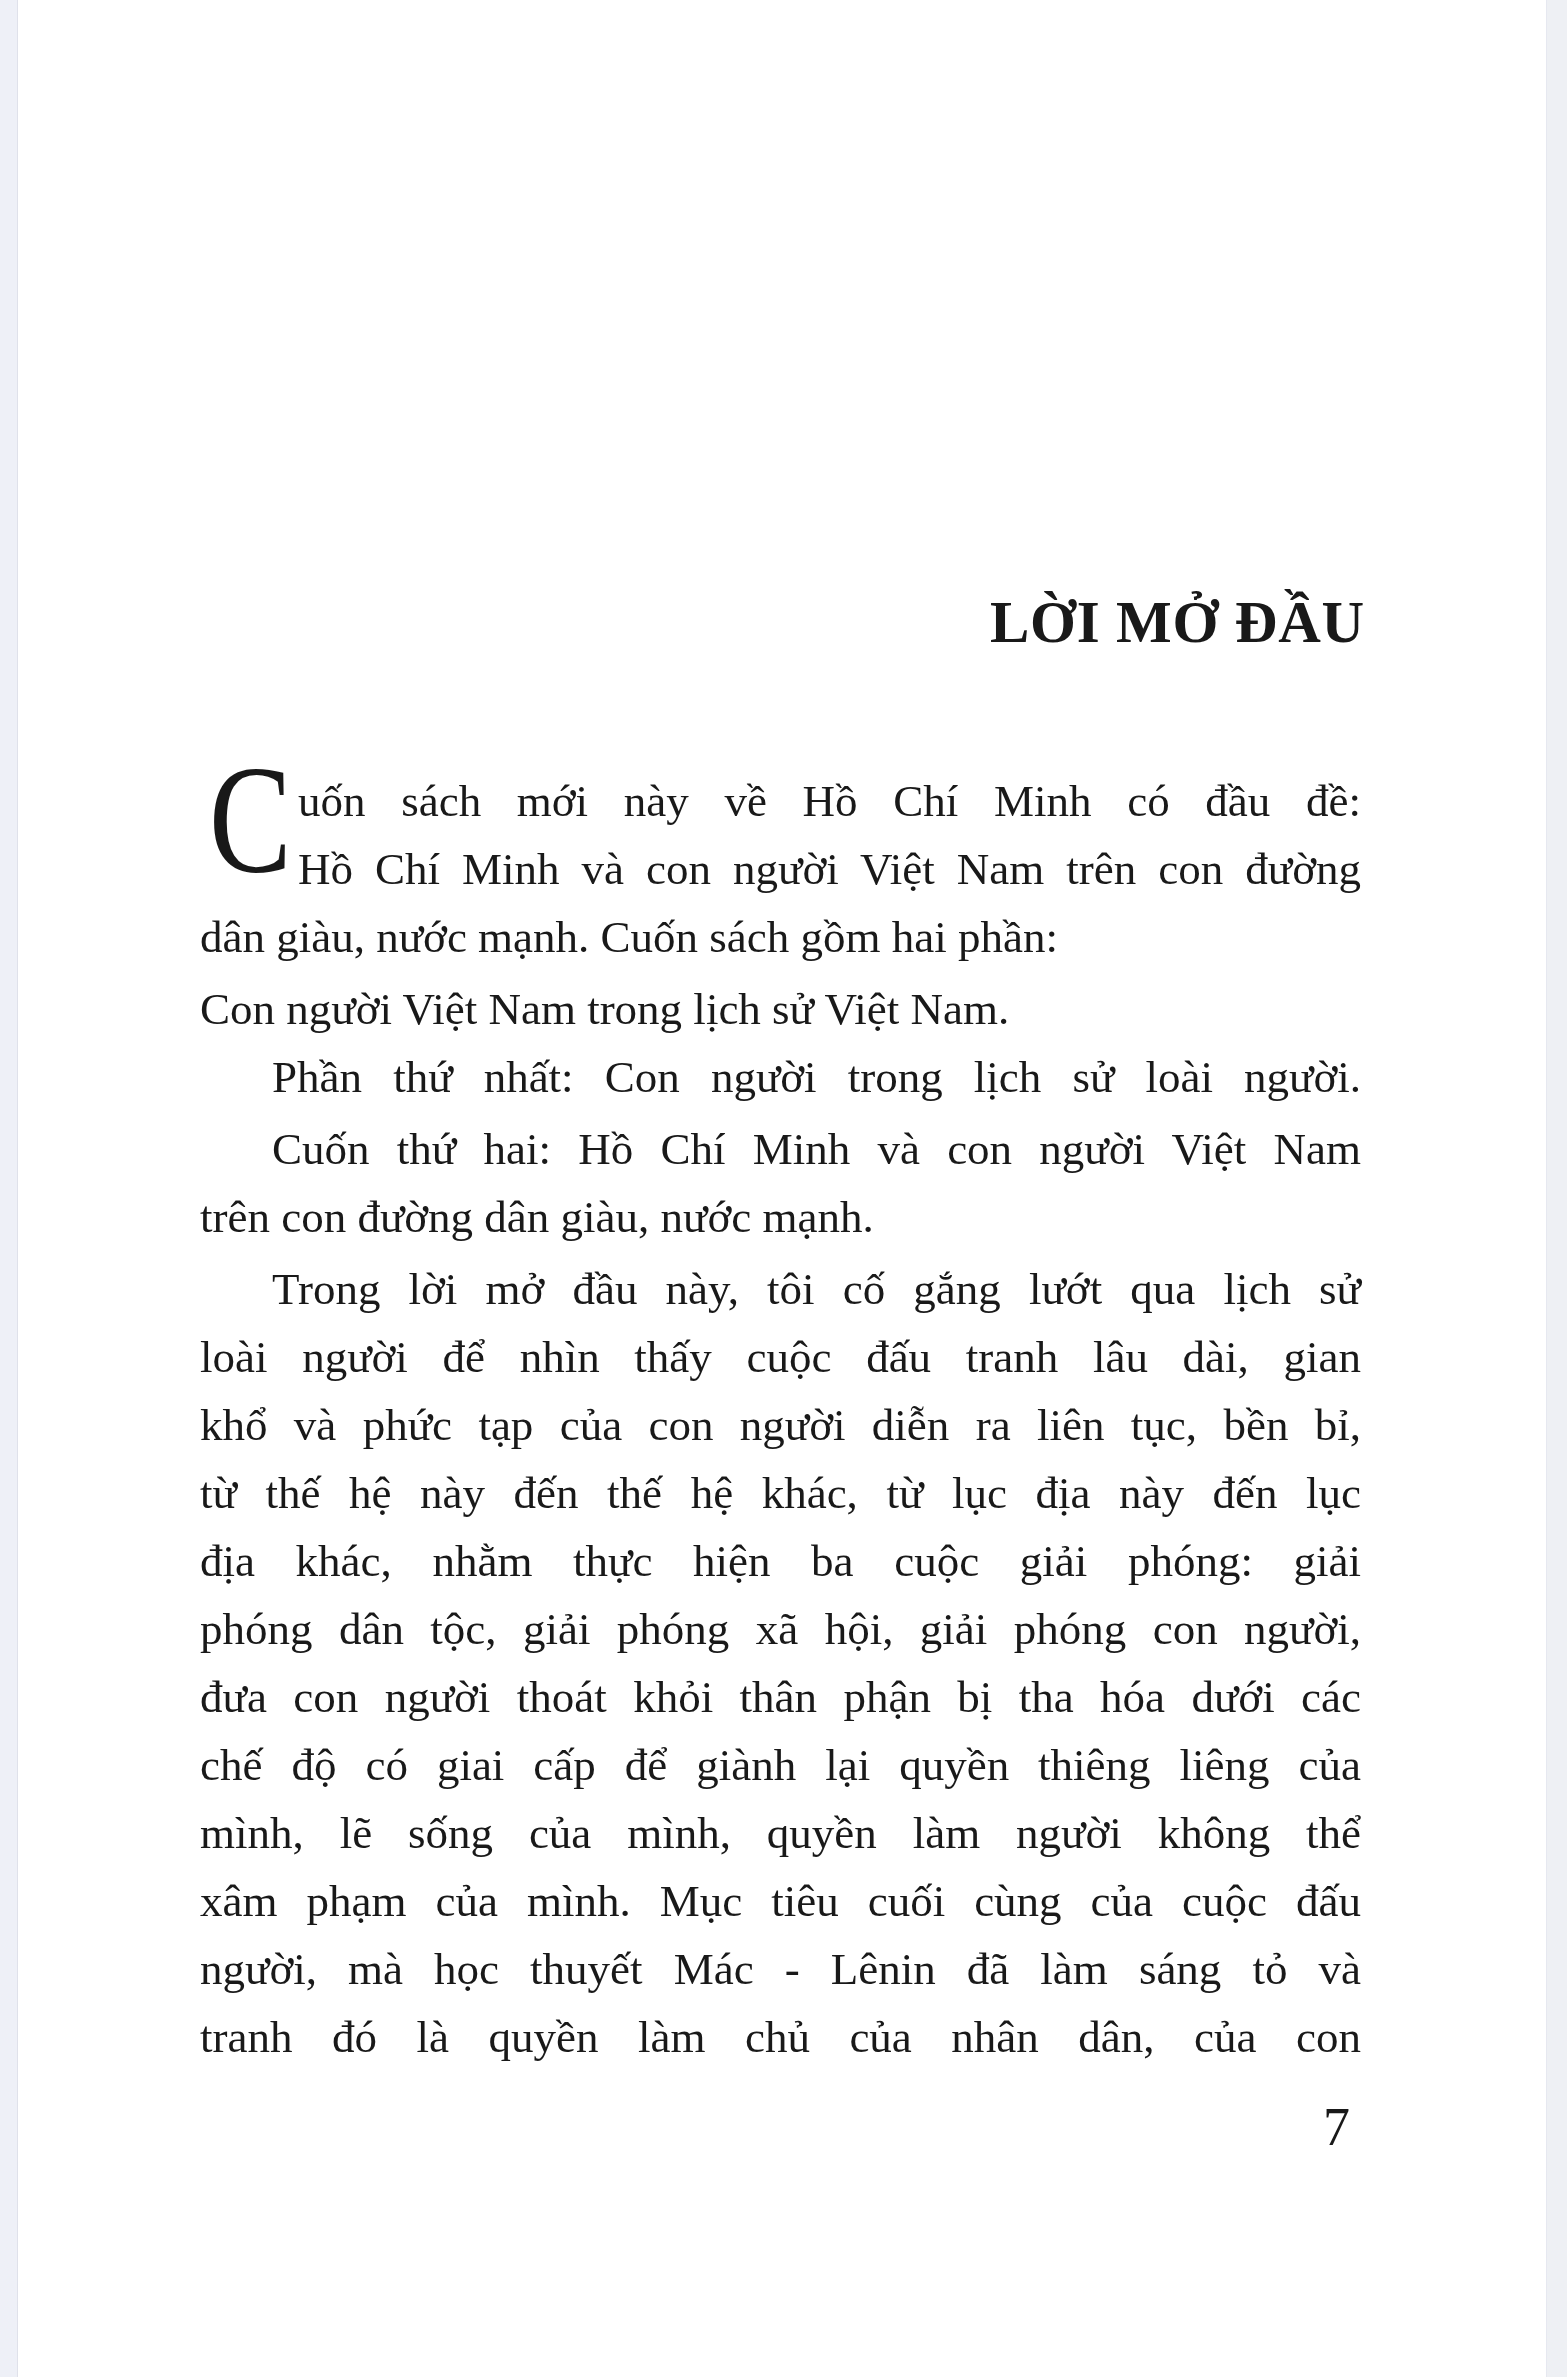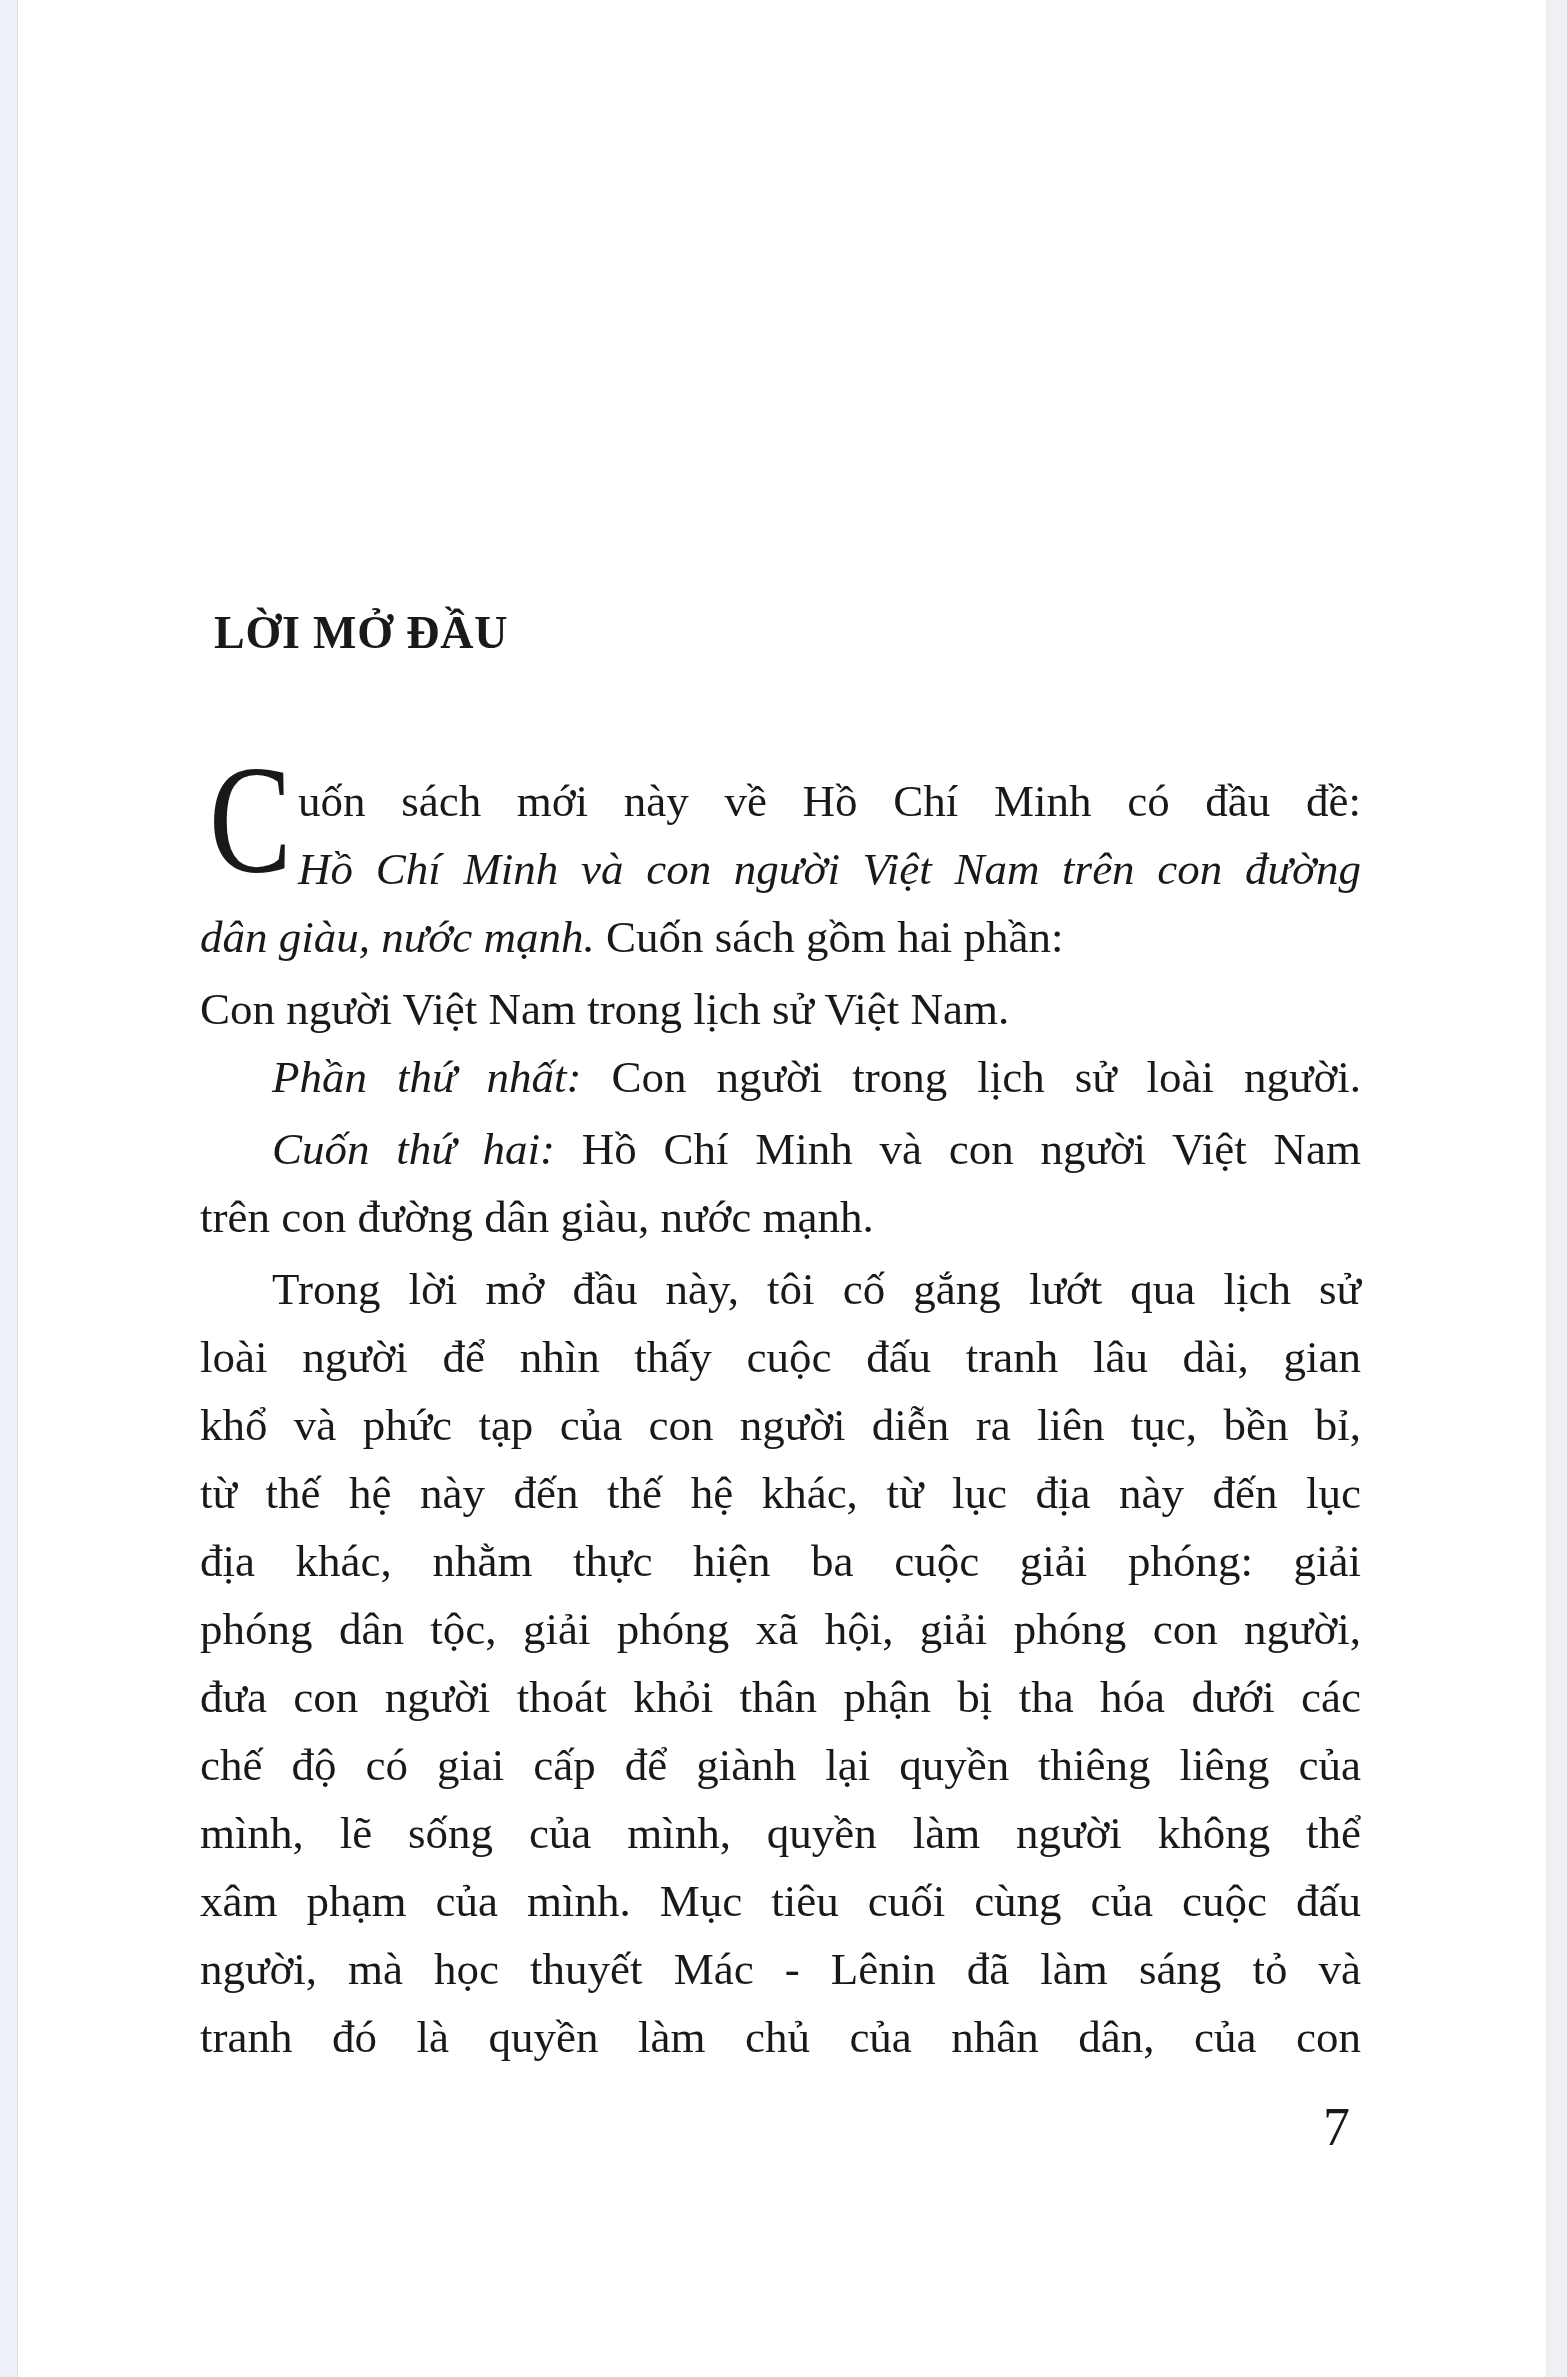--- a/index.html
+++ b/index.html
@@ -13,43 +13,43 @@
     color: #191919;
   }
   
   .edge-strip { position: absolute; top: 0; height: 100%; }
   .edge-strip.left  { left: 0;  width: 17.3px; background: #eef0f7; border-right: 1.5px solid #dfe1ea; }
   .edge-strip.right { right: 0; width: 21px; background: #eef0f4; border-left: 0.8px solid #e6e8f0; }
 
   .title {
     position: absolute;
     left: 196px; top: 587px; width: 1169px;
-    margin: 18px;
-    font-size: 46px; font-weight: bold;
+    margin: 0;
+    font-size: 59px; font-weight: bold;
     line-height: 1.2;
-    text-align: left;
+    text-align: right;
     letter-spacing: 0.8px;
     white-space: nowrap;
   }
 
   .text-block {
     position: absolute;
     left: 196px; top: 763px; width: 1169px;
     font-size: 45px;
   }
   .para { margin: 4px; padding: 0; }
   .ln {
     height: 68px; line-height: 68px;
     text-align: justify; text-align-last: justify;
     overflow: visible;
   }
   .ln.last { text-align-last: left; }
   .ln.indent-first { padding-left: 72px; }
   .ln.indent-dropcap { margin-left: 98px; }
-  .it { font-style: italic; }
+  .it { }
 
   .dropcap {
     position: absolute;
     left: 209px; top: 742px;
     font-size: 155px; line-height: 1;
     font-weight: normal;
     transform: scaleX(0.8);
     transform-origin: 0 0;
   }
 

